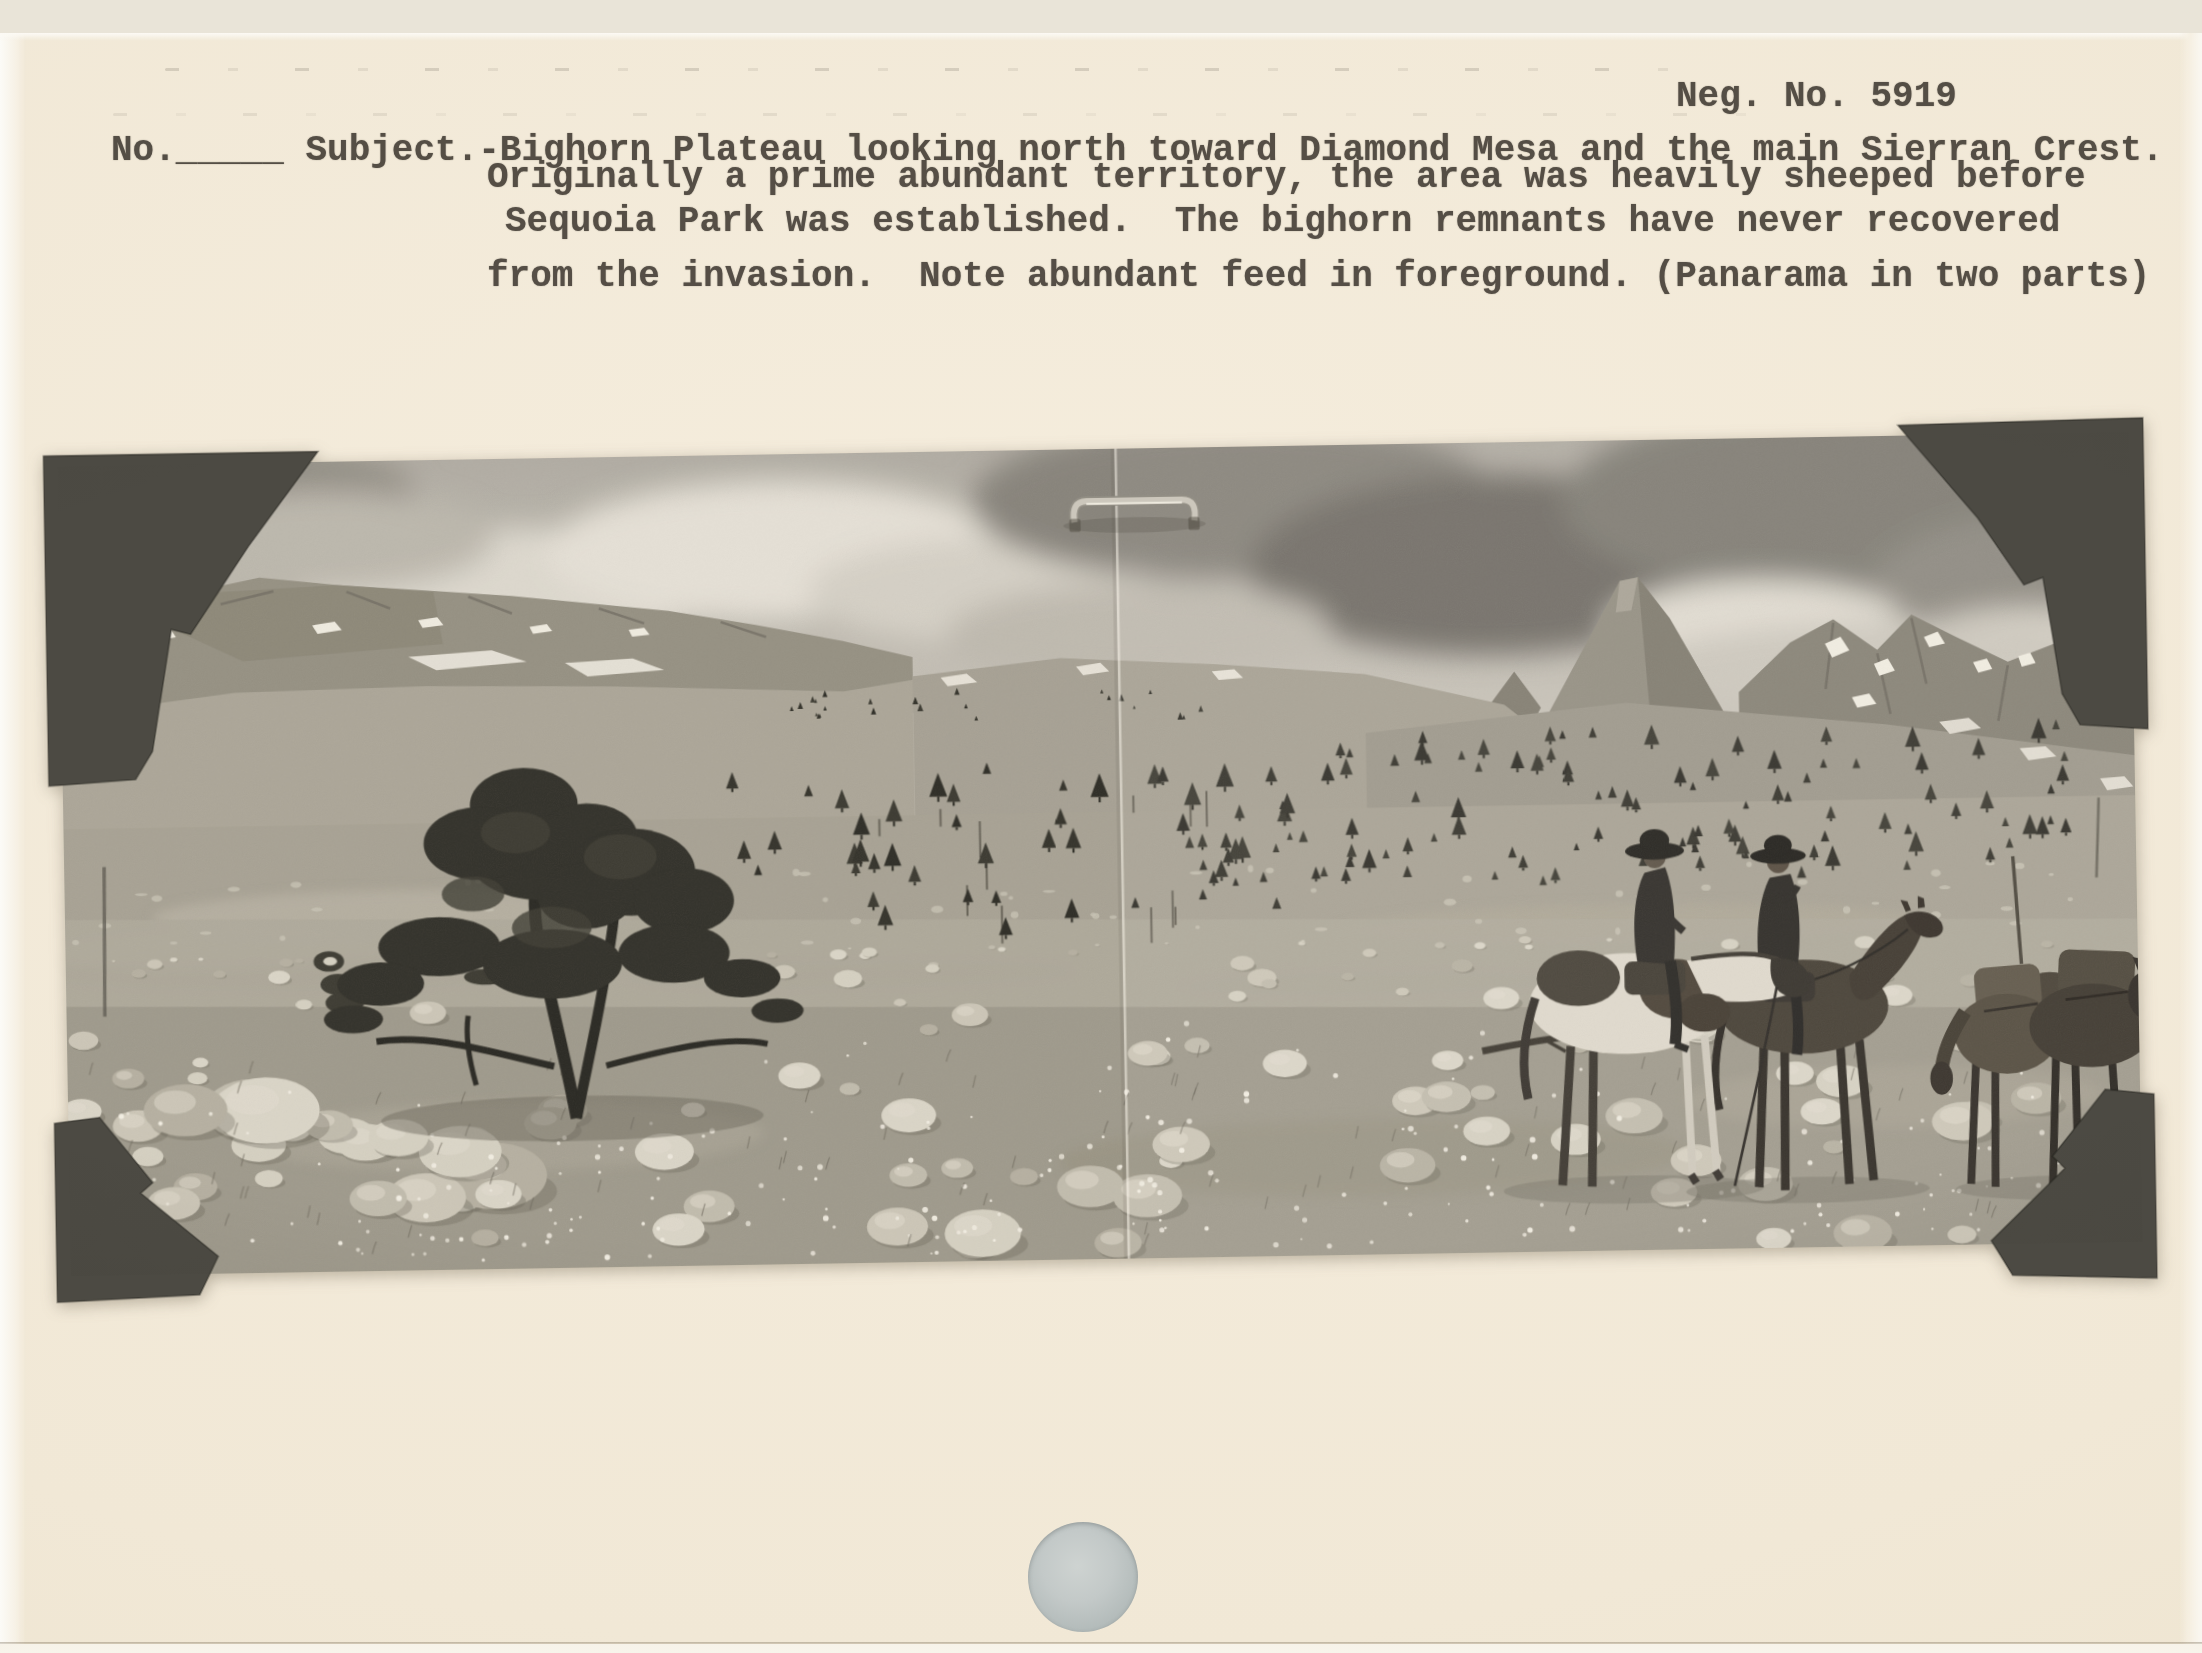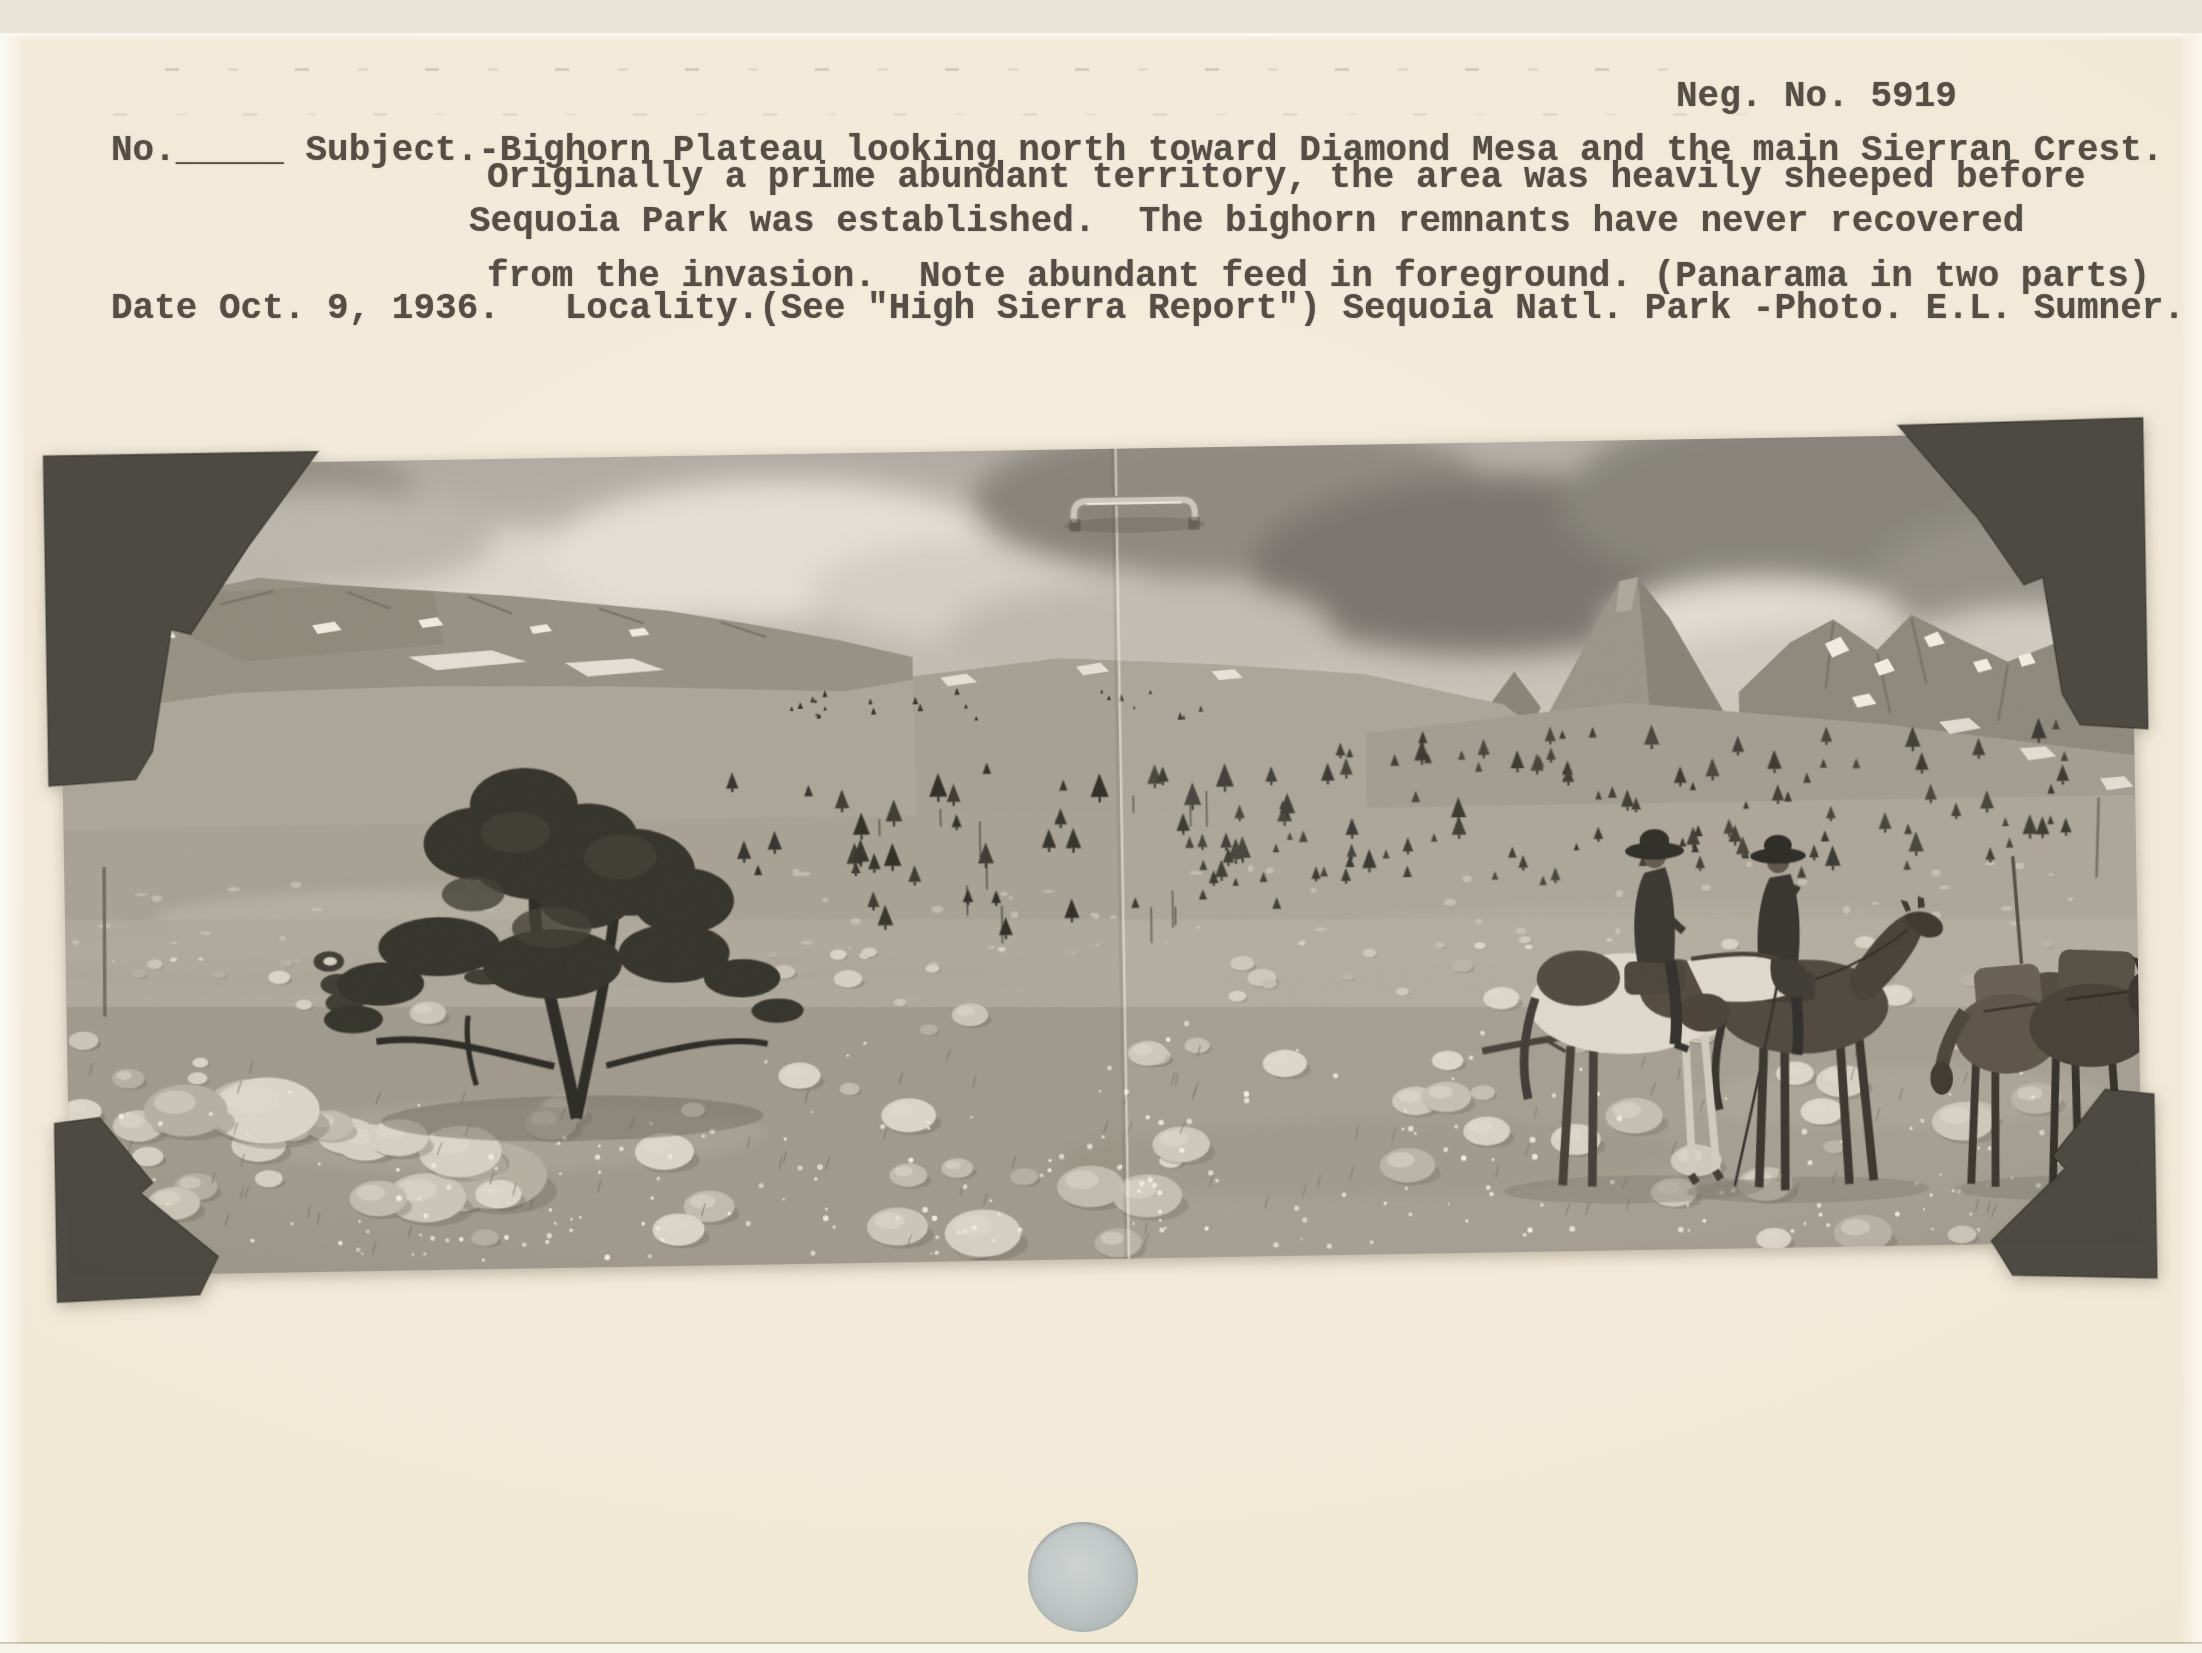--- a/index.html
+++ b/index.html
@@ -40,23 +40,22 @@
 
 <div class="page">
 
   <div class="smudge" style="left:165px;top:35px;width:1530px;"></div>
   <div class="smudge" style="left:113px;top:80px;width:1651px;opacity:.55;"></div>
 
   <div class="typed" style="left:1676px;top:42px;"></div>
   <div class="typed" style="left:1676px;top:42px;">Neg. No. 5919</div>
   <div class="typed" style="left:111px;top:96px;">No._____ Subject.-Bighorn Plateau looking north toward Diamond Mesa and the main Sierran Crest.</div>
   <div class="typed" style="left:487px;top:123px;">Originally a prime abundant territory, the area was heavily sheeped before</div>
-  <div class="typed" style="left:469px;top:167px;">Sequoia Park was established.  The bighorn remnants have never recovered</div>
+  <div class="typed" style="left:505px;top:167px;">Sequoia Park was established.  The bighorn remnants have never recovered</div>
   <div class="typed" style="left:487px;top:222px;">from the invasion.  Note abundant feed in foreground. (Panarama in two parts)</div>
-  <div class="typed" style="left:111px;top:254px;">Date Oct. 9, 1936.   Locality.(See "High Sierra Report") Sequoia Natl. Park -Photo. E.L. Sumner.</div>
 
   <div class="photo-wrap">
     <svg id="pano" width="2072" height="810" viewBox="0 0 2384 932" xmlns="http://www.w3.org/2000/svg">
       <defs>
         <clipPath id="photoClip">
             <rect x="0" y="0" width="2384" height="932"></rect>
           </clipPath>
         <linearGradient id="skyG" x1="0" y1="0" x2="0" y2="1">
           <stop offset="0" stop-color="#aca9a2"></stop>
             <stop offset="1" stop-color="#c9c6bf"></stop>

